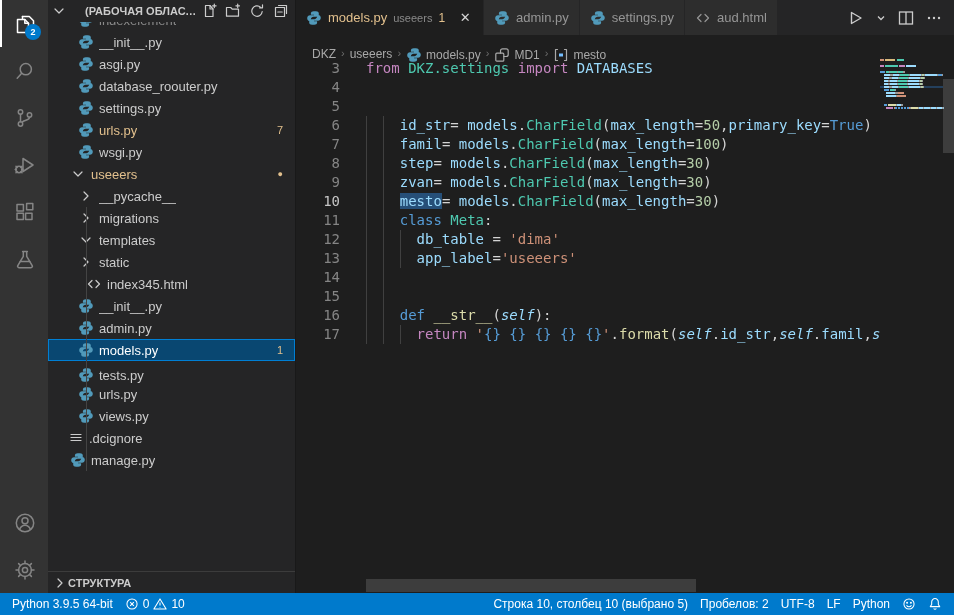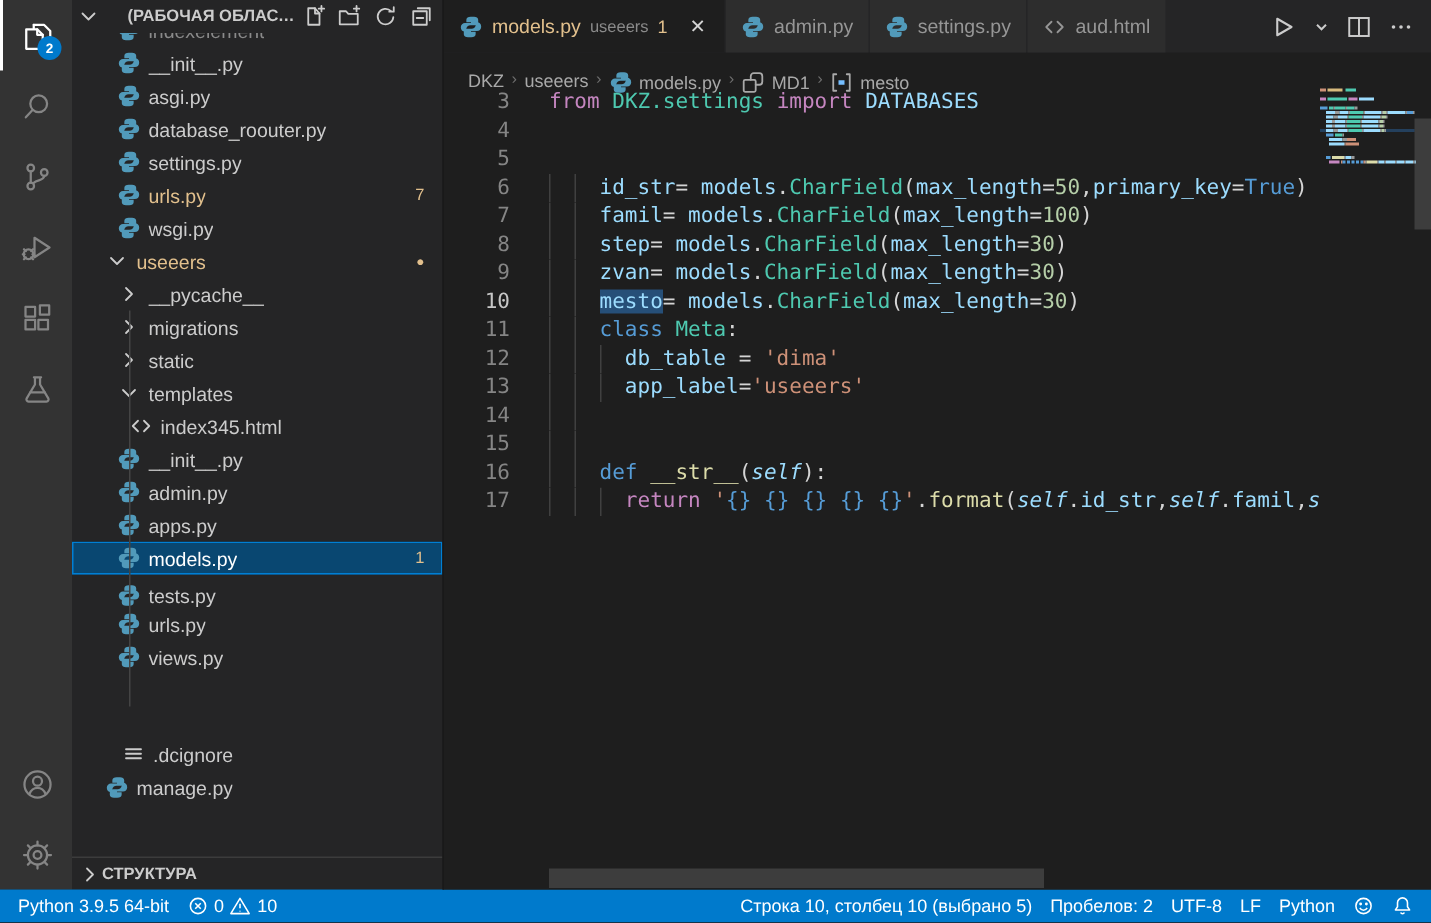--- a/index.html
+++ b/index.html
@@ -320,32 +320,32 @@
             <span class="icon">
               <svg width="16" height="16" viewBox="0 0 16 16" fill="none" stroke="currentColor" stroke-width="1.2" stroke-linejoin="round" stroke-linecap="round">
                 <path d="M6 4l4 4-4 4"></path>
               </svg>
             </span>
             <span class="label">migrations</span>
           </div>
           <div class="tree-row" style="padding-left: 30px;">
             <span class="icon">
               <svg width="16" height="16" viewBox="0 0 16 16" fill="none" stroke="currentColor" stroke-width="1.2" stroke-linejoin="round" stroke-linecap="round">
+                <path d="M4 6l4 4 4-4"></path>
+              </svg>
+            </span>
+            <span class="label">templates</span>
+          </div>
+          <div class="tree-row" style="padding-left: 30px;">
+            <span class="icon">
+              <svg width="16" height="16" viewBox="0 0 16 16" fill="none" stroke="currentColor" stroke-width="1.2" stroke-linejoin="round" stroke-linecap="round">
                 <path d="M6 4l4 4-4 4"></path>
               </svg>
             </span>
             <span class="label">static</span>
-          </div>
-          <div class="tree-row" style="padding-left: 30px;">
-            <span class="icon">
-              <svg width="16" height="16" viewBox="0 0 16 16" fill="none" stroke="currentColor" stroke-width="1.2" stroke-linejoin="round" stroke-linecap="round">
-                <path d="M4 6l4 4 4-4"></path>
-              </svg>
-            </span>
-            <span class="label">templates</span>
           </div>
           <div class="tree-row" style="padding-left: 38px;">
             <span class="icon">
               <svg width="16" height="16" viewBox="0 0 16 16" fill="none" stroke="currentColor" stroke-width="1.2" stroke-linejoin="round" stroke-linecap="round">
                 <path d="M6 4.5L2.5 8L6 11.5"></path>
                 <path d="M10 4.5L13.5 8L10 11.5"></path>
               </svg>
             </span>
             <span class="label">index345.html</span>
           </div>
@@ -360,29 +360,20 @@
           </div>
           <div class="tree-row" style="padding-left: 30px;">
             <span class="icon">
               <svg width="16" height="16" viewBox="0 0 16 16">
                 <path fill="#519aba" d="M7.8 1.2c-1.7 0-2.9.7-2.9 2v1.6h3.1v.5H4c-1.5 0-2.8 1.1-2.8 2.9 0 1.8 1.1 2.9 2.7 2.9h1V9.4c0-1.5 1.3-2.6 2.8-2.6h2.9c1.2 0 2.2-.9 2.2-2.2V3.2c0-1.3-1.2-2-2.8-2z"></path>
                 <path fill="#519aba" d="M8.2 14.8c1.7 0 2.9-.7 2.9-2v-1.6H8v-.5h4c1.5 0 2.8-1.1 2.8-2.9 0-1.8-1.1-2.9-2.7-2.9h-1v1.7c0 1.5-1.3 2.6-2.8 2.6H5.4c-1.2 0-2.2.9-2.2 2.2v1.4c0 1.3 1.2 2 2.8 2z"></path>
               </svg>
             </span>
             <span class="label">admin.py</span>
           </div>
-          <div class="tree-row" style="padding-left: 30px;">
-            <span class="icon">
-              <svg width="16" height="16" viewBox="0 0 16 16">
-                <path fill="#519aba" d="M7.8 1.2c-1.7 0-2.9.7-2.9 2v1.6h3.1v.5H4c-1.5 0-2.8 1.1-2.8 2.9 0 1.8 1.1 2.9 2.7 2.9h1V9.4c0-1.5 1.3-2.6 2.8-2.6h2.9c1.2 0 2.2-.9 2.2-2.2V3.2c0-1.3-1.2-2-2.8-2z"></path>
-                <path fill="#519aba" d="M8.2 14.8c1.7 0 2.9-.7 2.9-2v-1.6H8v-.5h4c1.5 0 2.8-1.1 2.8-2.9 0-1.8-1.1-2.9-2.7-2.9h-1v1.7c0 1.5-1.3 2.6-2.8 2.6H5.4c-1.2 0-2.2.9-2.2 2.2v1.4c0 1.3 1.2 2 2.8 2z"></path>
-              </svg>
-            </span>
-            <span class="label">apps.py</span>
-          </div>
           <div class="tree-row selected" style="padding-left: 30px;">
             <span class="icon">
               <svg width="16" height="16" viewBox="0 0 16 16">
                 <path fill="#519aba" d="M7.8 1.2c-1.7 0-2.9.7-2.9 2v1.6h3.1v.5H4c-1.5 0-2.8 1.1-2.8 2.9 0 1.8 1.1 2.9 2.7 2.9h1V9.4c0-1.5 1.3-2.6 2.8-2.6h2.9c1.2 0 2.2-.9 2.2-2.2V3.2c0-1.3-1.2-2-2.8-2z"></path>
                 <path fill="#519aba" d="M8.2 14.8c1.7 0 2.9-.7 2.9-2v-1.6H8v-.5h4c1.5 0 2.8-1.1 2.8-2.9 0-1.8-1.1-2.9-2.7-2.9h-1v1.7c0 1.5-1.3 2.6-2.8 2.6H5.4c-1.2 0-2.2.9-2.2 2.2v1.4c0 1.3 1.2 2 2.8 2z"></path>
               </svg>
             </span>
             <span class="label">models.py</span>
             <span class="badge">1</span>
           </div>
@@ -406,21 +397,21 @@
           </div>
           <div class="tree-row" style="padding-left: 30px;">
             <span class="icon">
               <svg width="16" height="16" viewBox="0 0 16 16">
                 <path fill="#519aba" d="M7.8 1.2c-1.7 0-2.9.7-2.9 2v1.6h3.1v.5H4c-1.5 0-2.8 1.1-2.8 2.9 0 1.8 1.1 2.9 2.7 2.9h1V9.4c0-1.5 1.3-2.6 2.8-2.6h2.9c1.2 0 2.2-.9 2.2-2.2V3.2c0-1.3-1.2-2-2.8-2z"></path>
                 <path fill="#519aba" d="M8.2 14.8c1.7 0 2.9-.7 2.9-2v-1.6H8v-.5h4c1.5 0 2.8-1.1 2.8-2.9 0-1.8-1.1-2.9-2.7-2.9h-1v1.7c0 1.5-1.3 2.6-2.8 2.6H5.4c-1.2 0-2.2.9-2.2 2.2v1.4c0 1.3 1.2 2 2.8 2z"></path>
               </svg>
             </span>
             <span class="label">views.py</span>
           </div>
-          <div class="tree-row" style="padding-left: 33px; margin-top: 43px;">
+          <div class="tree-row" style="padding-left: 20px;">
             <span class="icon">
               <svg width="16" height="16" viewBox="0 0 16 16" fill="none" stroke="currentColor" stroke-width="1.2" stroke-linejoin="round" stroke-linecap="round">
                 <path d="M3 4.5h10M3 7.5h10M3 10.5h10"></path>
               </svg>
             </span>
             <span class="label">.dcignore</span>
           </div>
           <div class="tree-row" style="padding-left: 22px;">
             <span class="icon">
               <svg width="16" height="16" viewBox="0 0 16 16">

